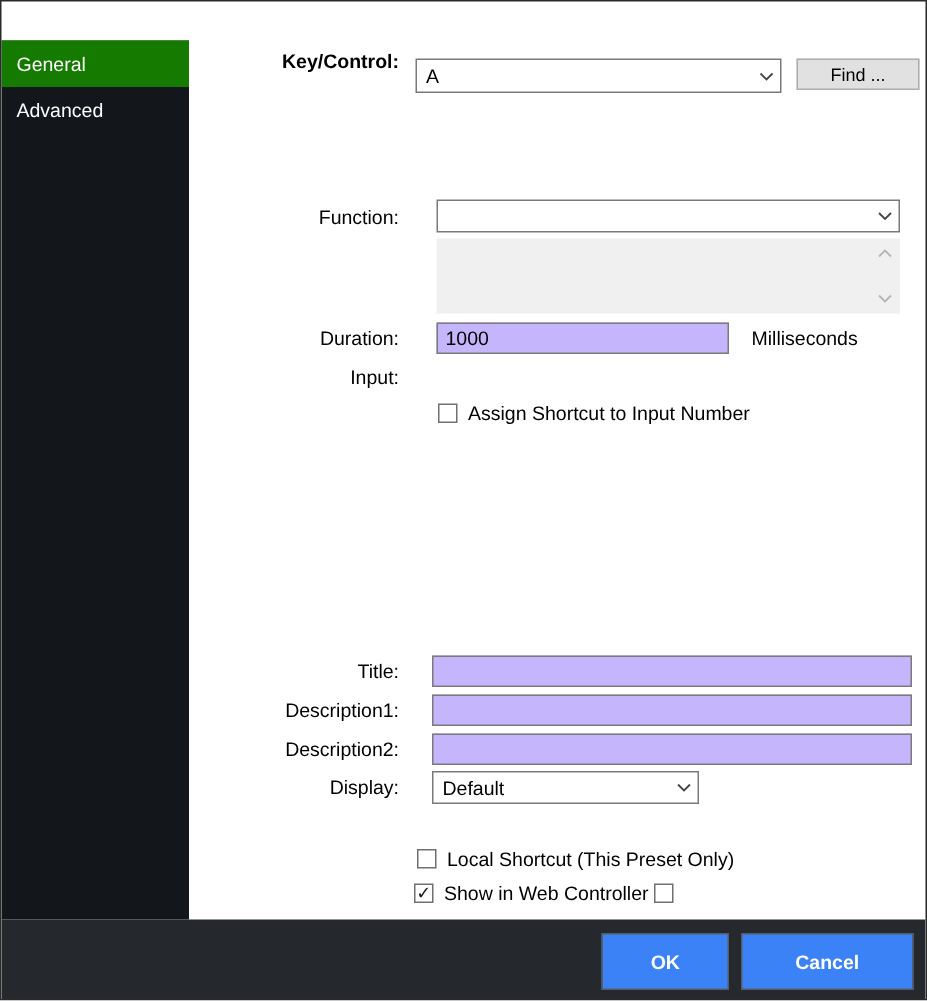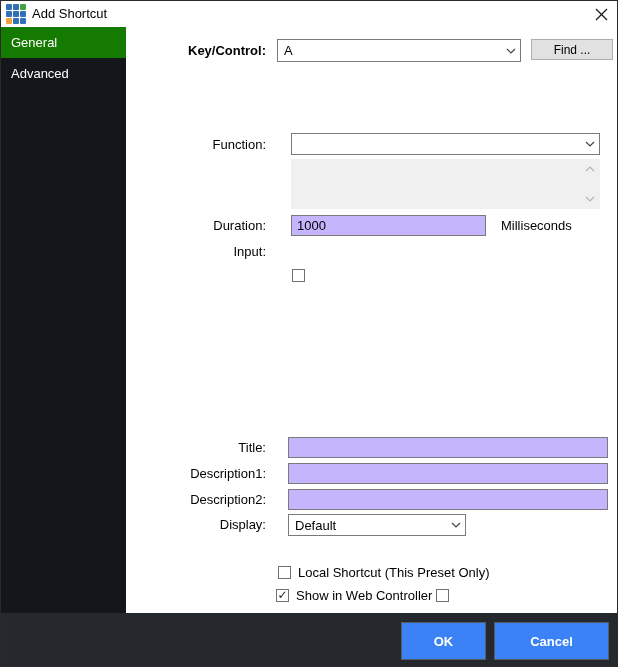--- a/index.html
+++ b/index.html
@@ -57,51 +57,31 @@
   .footer-btn { position:absolute; top:9px; height:38px; background:#3b82f6; border:1px solid #555c63;
     color:#ffffff; font-family:inherit; font-size:13px; font-weight:bold; cursor:pointer; }
   .ok-btn { left:400px; width:85px; }
   .cancel-btn { left:493px; width:115px; }
 </style>
 </head>
 <body>
 
 <div class="window">
 
-  <div class="titlebar">
-    <div class="app-icon">
-      <span class="cell-blue"></span>
-        <span class="cell-blue"></span>
-        <span class="cell-green"></span>
-      <span class="cell-blue"></span>
-        <span class="cell-blue"></span>
-        <span class="cell-blue"></span>
-      <span class="cell-orange"></span>
-        <span class="cell-blue"></span>
-        <span class="cell-blue"></span>
-    </div>
-    <div class="title-text">Add Shortcut</div>
-    <button class="close-btn">
-      <svg width="13" height="13" viewBox="0 0 13 13">
-        <line x1="1" y1="1" x2="12" y2="12" stroke="#1a1a1a" stroke-width="1.3"></line>
-        <line x1="12" y1="1" x2="1" y2="12" stroke="#1a1a1a" stroke-width="1.3"></line>
-      </svg>
-    </button>
-  </div>
 
   <div class="sidebar">
     <div class="side-tab selected">
       <span>General</span>
     </div>
     <div class="side-tab">
       <span>Advanced</span>
     </div>
   </div>
 
-  <div class="field-label bold" style="top:42px;margin-left:46px;">Key/Control:</div>
+  <div class="field-label bold" style="top:32px;margin-left:46px;">Key/Control:</div>
   <div class="combo" style="left:276px; top:38px; width:244px; height:23px;">
     <span class="combo-value">A</span>
     <span class="chev">
       <svg width="10" height="6" viewBox="0 0 10 6">
           <polyline points="1,1 5,5 9,1" fill="none" stroke="#444" stroke-width="1.2"></polyline>
         </svg>
     </span>
   </div>
   <button class="find-btn">Find ...</button>
 
@@ -128,20 +108,21 @@
     </span>
   </div>
 
   <div class="field-label" style="top:217px;">Duration:</div>
   <input class="textbox" style="left: 290px; top: 214px; width: 195px; height: 21px;" value="1000">
   <div class="static-text" style="left:500px; top:217px;">Milliseconds</div>
 
   <div class="field-label" style="top:243px;">Input:</div>
 
   <span class="checkbox" style="left:291px; top:268px;"></span>
+  <span class="cb-label" style="left:311px; top:267px;">Assign Shortcut to Input Number</span>
 
   <div class="field-label" style="top:439px;">Title:</div>
   <input class="textbox" style="left: 287px; top: 436px; width: 320px; height: 21px;" value="">
 
   <div class="field-label" style="top:465px;">Description1:</div>
   <input class="textbox" style="left: 287px; top: 462px; width: 320px; height: 21px;" value="">
 
   <div class="field-label" style="top:491px;">Description2:</div>
   <input class="textbox" style="left: 287px; top: 488px; width: 320px; height: 21px;" value="">
 

